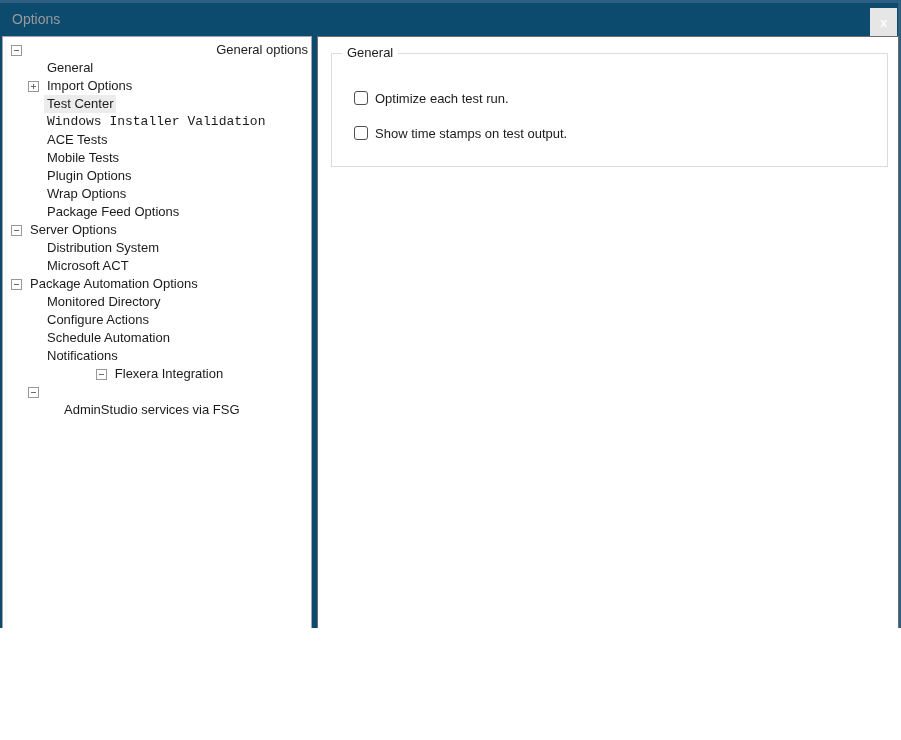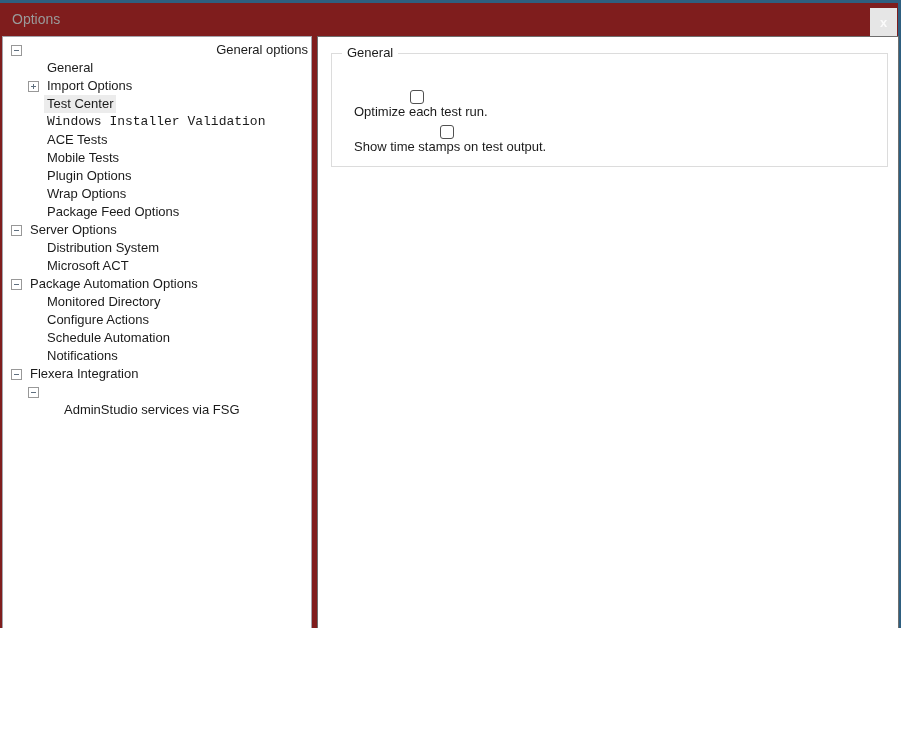--- a/index.html
+++ b/index.html
@@ -1,19 +1,19 @@
 <!DOCTYPE html>
 <html><head>
 <meta charset="utf-8">
 <style>
   * { margin:0; padding:0; box-sizing:border-box; }
   html,body { background:#ffffff; }
   body { font-family:"Liberation Sans","DejaVu Sans",sans-serif; }
   .window {
-    position:relative; width:901px; height:628px; background:#7f1d1d;
+    position:relative; width:901px; height:628px; background:#0c4a6e;
     overflow:hidden; font-size:13px; color:#1b1b1b;
   }
   .top-accent  { position:absolute; left:0; top:0; width:901px; height:3px; background:#2e5f80; }
   .right-accent{ position:absolute; right:0; top:0; width:3px; height:737px; background:#2e5f80; }
   .title {
     position:absolute; left:12px; top:11px; font-size:14px; color:#9a9a9a;
   }
   .close-btn {
     position:absolute; left:870px; top:8px; width:27px; height:28px;
     background:#e6e6e6; display:flex; align-items:center; justify-content:center;
@@ -48,21 +48,21 @@
   }
   .group-box {
     position:absolute; left:13px; top:16px; width:557px; height:114px;
     border:1px solid #dcdcdc;
   }
   .group-title {
     position:absolute; left:10px; top:-9px; background:#ffffff;
     padding:0 5px; font-size:13px; color:#1b1b1b;
   }
   .cb-row {
-    position:absolute; left:22px; display:flex; align-items:center; height:16px;flex-direction:column;
+    position:absolute; left:22px; display:flex; align-items:center; height:16px;
   }
   .cb-row.row-0 { top:36px; }
   .cb-row.row-1 { top:71px; }
   .checkbox {
     flex:0 0 auto; width:14px; height:14px; margin-right:7px;
     border:1px solid #515151; border-radius:3px; background:#ffffff;
   }
   .cb-label { font-size:13px; color:#1b1b1b; }
   
   .footer {
@@ -158,21 +158,21 @@
         <span class="tree-label">Configure Actions</span>
       </div>
       <div class="tree-row" style="padding-left: 25px;">
         <span class="glyph none"></span>
         <span class="tree-label">Schedule Automation</span>
       </div>
       <div class="tree-row" style="padding-left: 25px;">
         <span class="glyph none"></span>
         <span class="tree-label">Notifications</span>
       </div>
-      <div class="tree-row" style="padding-left: 8px;">
+      <div class="tree-row" style="padding-left: 8px; justify-content: center;">
         <span class="glyph minus"></span>
         <span class="tree-label">Flexera Integration</span>
       </div>
       <div class="tree-row" style="padding-left: 25px;">
         <span class="glyph minus"></span>
       </div>
       <div class="tree-row" style="padding-left: 42px;">
         <span class="glyph none"></span>
         <span class="tree-label">AdminStudio services via FSG</span>
       </div>

